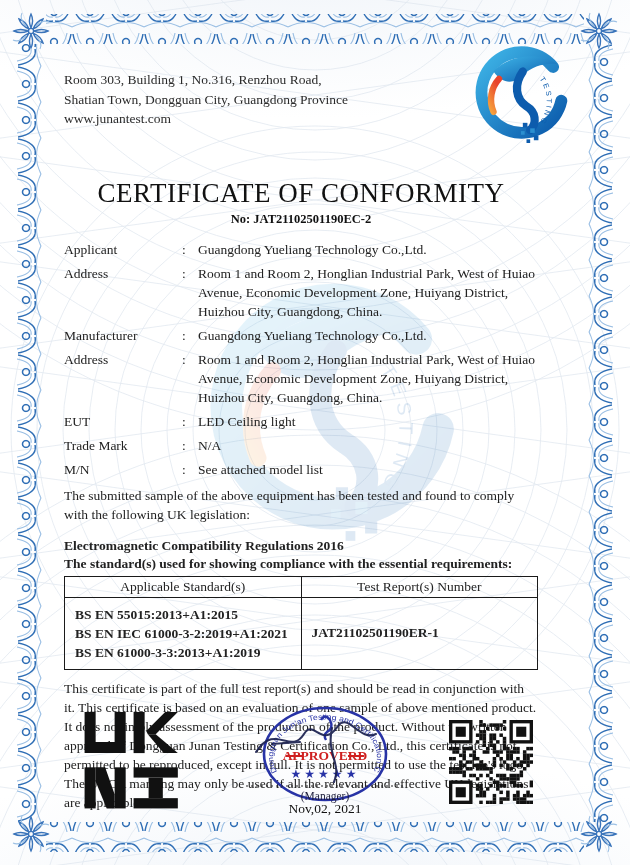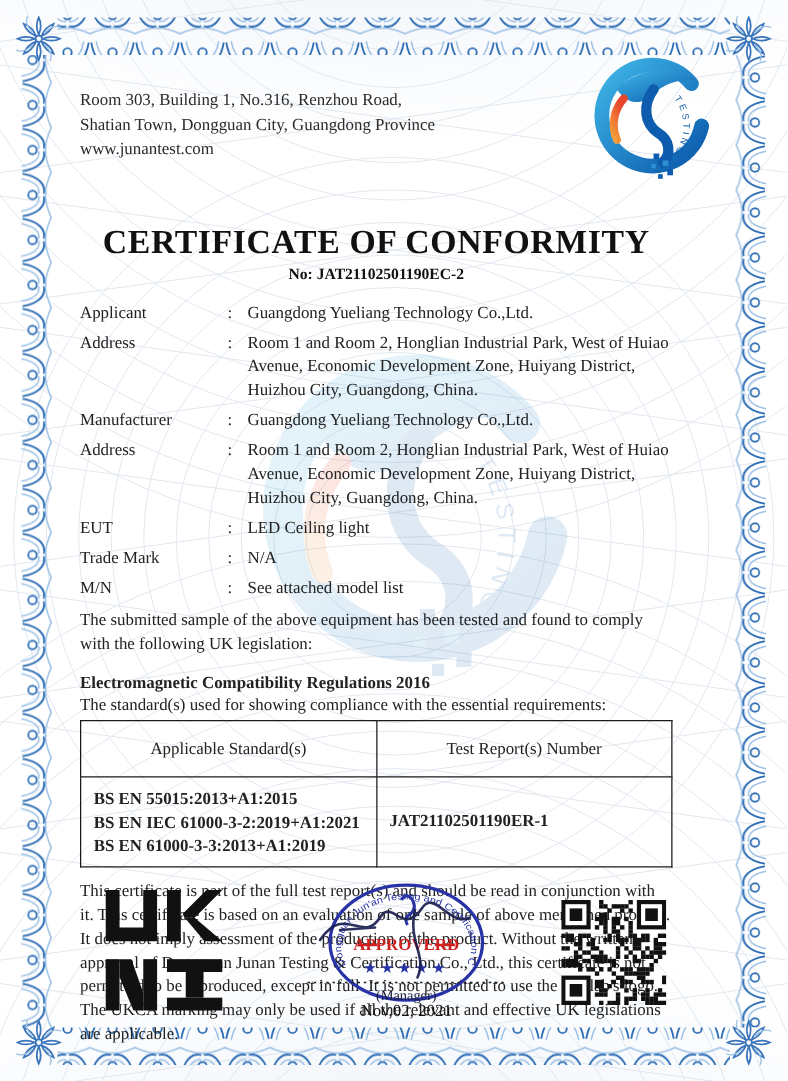--- a/index.html
+++ b/index.html
@@ -15,36 +15,36 @@
   svg{display:block;}
   .layer{position:absolute; inset:0; pointer-events:none;}
   #mesh{z-index:0; opacity:.85;}
   #watermark{z-index:1; position:absolute; left:185px; top:278px; width:292px; height:292px; opacity:.13;}
   #border-svg{z-index:2;}
   .content{position:absolute; z-index:3; left:64px; top:70px; width:474px;}
   
   .addr{font-size:13.5px; line-height:19.5px; color:#2b2b2b; white-space:nowrap;}
   #header-logo{position:absolute; z-index:3; left:464px; top:44px; width:114px; height:110px;}
   
-  .title{margin-top:49px; text-align:center; font-size:27px; font-weight:bold; letter-spacing:.5px; color:#111;}
+  .title{margin-top:49px; text-align:center; font-size:27px; font-weight:normal; letter-spacing:.5px; color:#111;}
   .certno{margin-top:3px; text-align:center; font-size:12.5px; font-weight:bold; color:#111;}
   
   .fields{margin-top:13px;}
   .frow{display:flex; font-size:13.5px; line-height:19px; margin-bottom:5px;}
   .flabel{width:118px; flex:none;}
   .fcolon{width:16px; flex:none;}
   .fvalue{flex:1;}
   
   .intro{margin-top:7px; font-size:13.5px; line-height:19px;}
   .reg{margin-top:14px; text-align:left; font-weight:bold; font-size:13.5px;}
-  .note{margin-top:2px; font-size:13.5px;}
+  .note{margin-top:2px; font-size:13.5px;font-weight:bold;}
   
   table.std{width:100%; border-collapse:collapse; margin-top:4px;}
   table.std th, table.std td{border:1.5px solid #1a1a1a;}
-  table.std th{font-weight:normal; font-size:13.5px; padding:14px 4px; text-align:center; width:50%;}
+  table.std th{font-weight:normal; font-size:13.5px; padding:2px 4px; text-align:center; width:50%;}
   table.std td{font-size:13.5px; font-weight:bold; padding:7px 10px;}
   td.rep{text-align:left;}
   td.stdcell div{line-height:19px;}
   .disclaimer{margin-top:9px; font-size:13.5px; line-height:19px;}
   
   #ukni{position:absolute; z-index:3; left:84px; top:712px; width:96px; height:98px;}
   #stamp{position:absolute; z-index:3; left:242px; top:694px; width:166px; height:116px;}
   .date{position:absolute; z-index:3; left:242px; top:801px; width:166px; text-align:center; font-size:13.5px; color:#111;}
   #qr{position:absolute; z-index:3; left:449px; top:720px; width:84px; height:84px;}
 </style>

